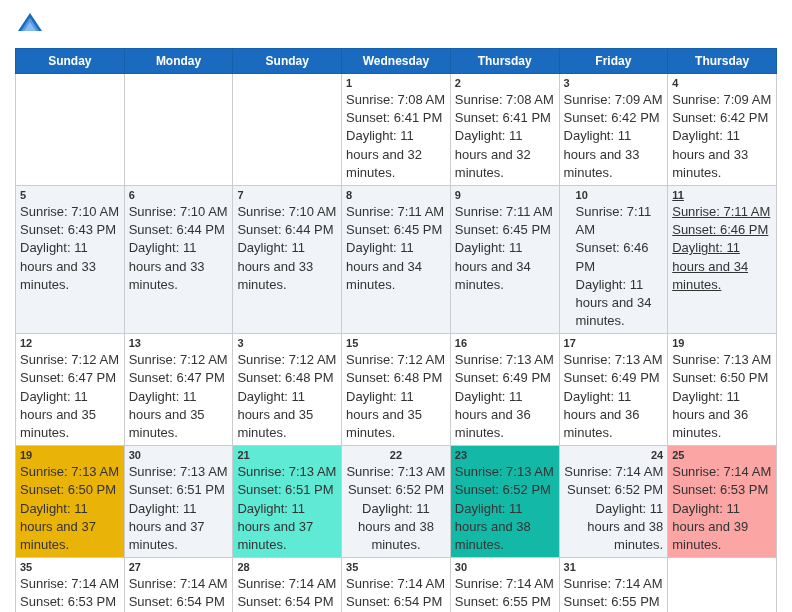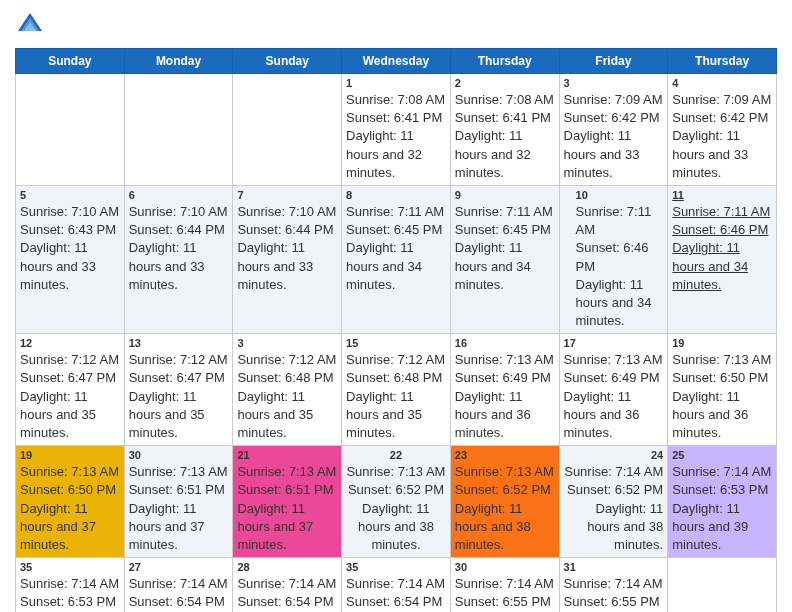--- a/index.html
+++ b/index.html
@@ -210,37 +210,37 @@
         </tr>
         <tr>
           <td style="background: #eab308;">
             <div class="day-num">19</div>
             <div class="day-info">Sunrise: 7:13 AM<br>Sunset: 6:50 PM<br>Daylight: 11 hours and 37 minutes.</div>
           </td>
           <td style="background: rgb(240, 244, 248);">
             <div class="day-num">30</div>
             <div class="day-info">Sunrise: 7:13 AM<br>Sunset: 6:51 PM<br>Daylight: 11 hours and 37 minutes.</div>
           </td>
-          <td style="background: #ec4899;">
+          <td style="background: #5eead4;">
             <div class="day-num">21</div>
             <div class="day-info">Sunrise: 7:13 AM<br>Sunset: 6:51 PM<br>Daylight: 11 hours and 37 minutes.</div>
           </td>
           <td style="background: rgb(240, 244, 248); text-align: center;">
             <div class="day-num">22</div>
             <div class="day-info">Sunrise: 7:13 AM<br>Sunset: 6:52 PM<br>Daylight: 11 hours and 38 minutes.</div>
           </td>
-          <td style="background: #f97316;">
+          <td style="background: #14b8a6;">
             <div class="day-num">23</div>
             <div class="day-info">Sunrise: 7:13 AM<br>Sunset: 6:52 PM<br>Daylight: 11 hours and 38 minutes.</div>
           </td>
           <td style="background: rgb(240, 244, 248); text-align: right;">
             <div class="day-num">24</div>
             <div class="day-info">Sunrise: 7:14 AM<br>Sunset: 6:52 PM<br>Daylight: 11 hours and 38 minutes.</div>
           </td>
-          <td style="background: #c4b5fd;">
+          <td style="background: #fca5a5;">
             <div class="day-num">25</div>
             <div class="day-info">Sunrise: 7:14 AM<br>Sunset: 6:53 PM<br>Daylight: 11 hours and 39 minutes.</div>
           </td>
         </tr>
         <tr>
           <td>
             <div class="day-num">35</div>
             <div class="day-info">Sunrise: 7:14 AM<br>Sunset: 6:53 PM<br>Daylight: 11 hours and 39 minutes.</div>
           </td>
           <td>

